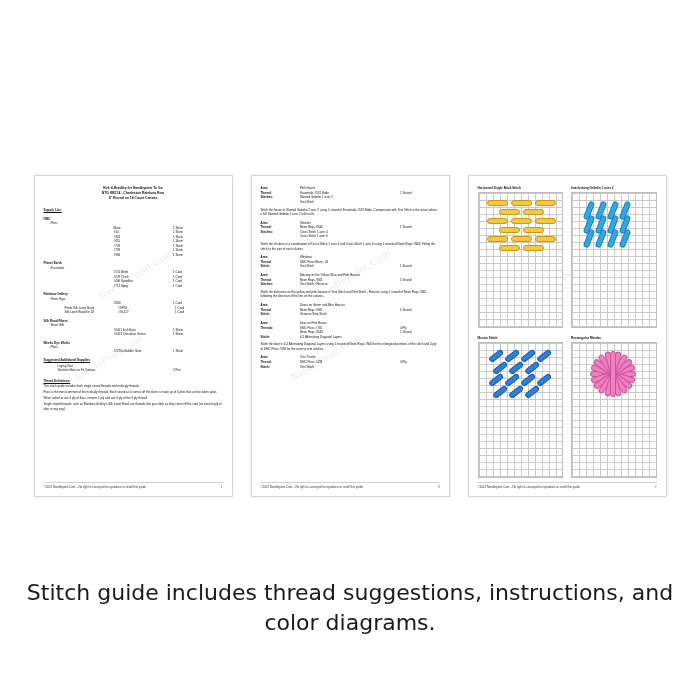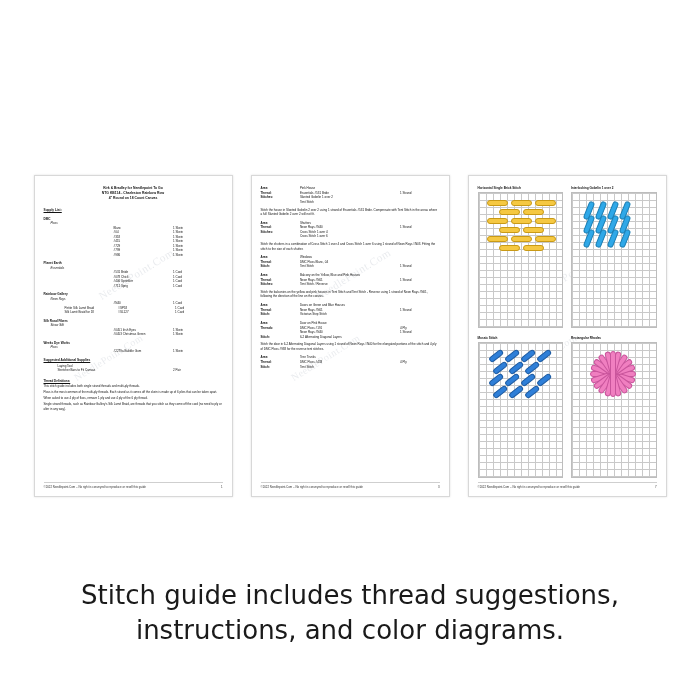--- a/index.html
+++ b/index.html
@@ -159,21 +159,21 @@
   .blue { background: #2fa8e8; border: 0.5px solid #1a7fb5; }
   .dblue { background: #2f7fd8; border: 0.5px solid #1c5ba3; }
   .pink { background: #f07fc0; border: 0.5px solid #c9559c; }
   
   .caption {
     position: absolute;
     left: 0;
     right: 0;
     top: 578px;
     text-align: center;
-    font-size: 26px;
+    font-size: 22px;
     line-height: 1.35;
     color: #1a1a1a;
     font-family: "DejaVu Sans", sans-serif;
   }
 </style>
 </head>
 <body>
 
 <div class="stage">
 

